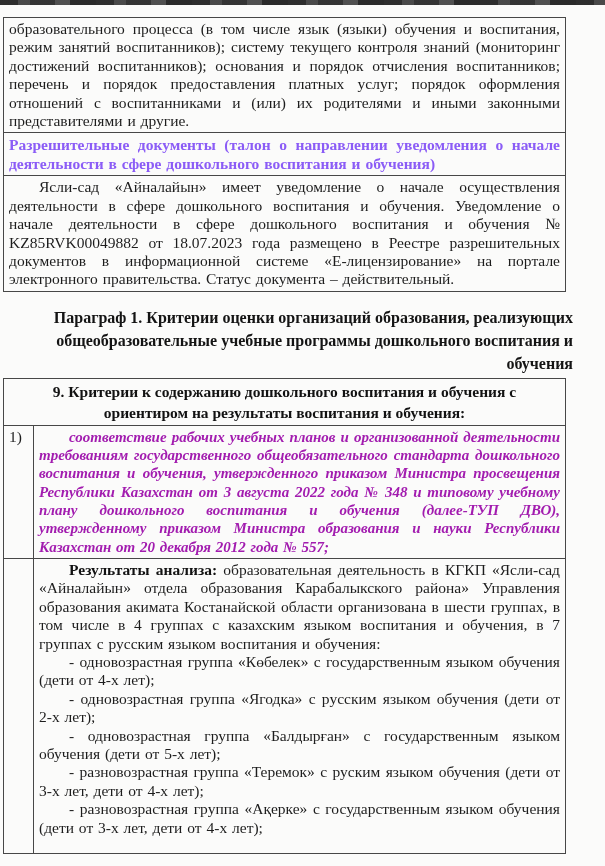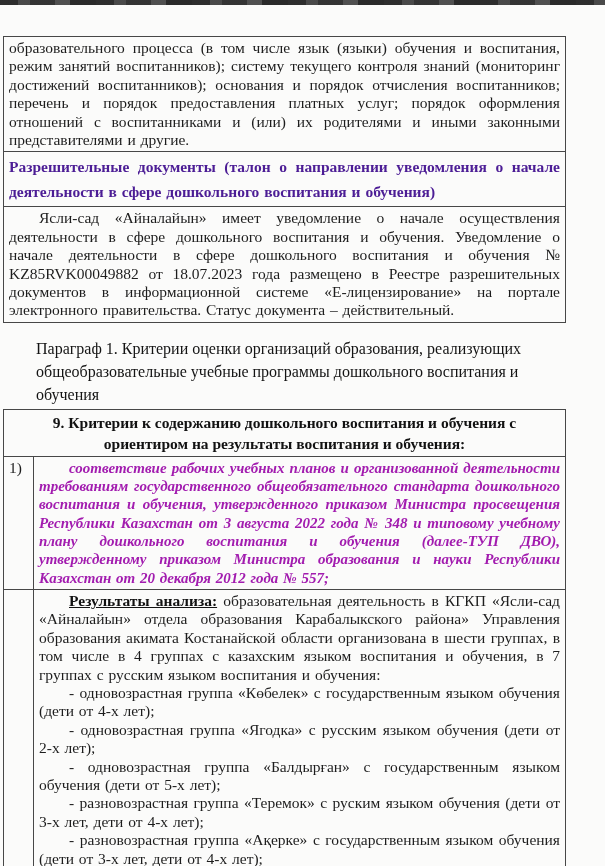--- a/index.html
+++ b/index.html
@@ -22,38 +22,38 @@
     table-layout:fixed;
     margin-left:3px;
     width:563px;
     background:transparent;
   }
   table.doc-table td{
     border:1px solid #474747;
     vertical-align:top;
     padding:2px 5px 2px 5px;
   }
-  .t1{margin-top:36px;}
+  .t1{margin-top:17px;}
   .t2{margin-top:0;}
   .para{
     font-size:15.5px;
     line-height:18.4px;
     text-align:justify;
     word-spacing:1px;
   }
   .indent{text-indent:30px;}
   .bold{font-weight:bold;color:#121212;}
-  .underline{text-decoration:underline;margin-top:24px;}
+  .underline{margin-top:24px;}
   .permits-header{
-    font-size:15.5px;line-height:25px;text-align:justify;word-spacing:1px;
-    font-weight:bold;color:#4c1d95;
+    font-size:15.5px;line-height:19px;text-align:justify;word-spacing:1px;
+    font-weight:bold;color:#8b5cf6;
   }
   .section-heading{
-    font-size:16px;line-height:23px;font-weight:normal;color:#141414;
-    text-align:left;
+    font-size:16px;line-height:23px;font-weight:bold;color:#141414;
+    text-align:right;
     margin:14px 32px 3px 36px;
   }
   .t2-header{
     font-size:15.5px;line-height:21px;font-weight:bold;color:#121212;
     text-align:center;
   }
   .num-cell{
     font-size:15.5px;line-height:18.3px;color:#1d1d1d;
     padding:2px 3px 2px 4px;
   }

